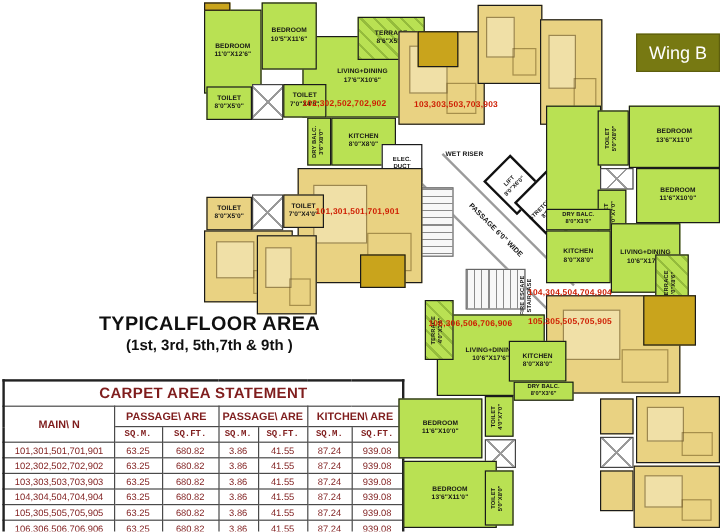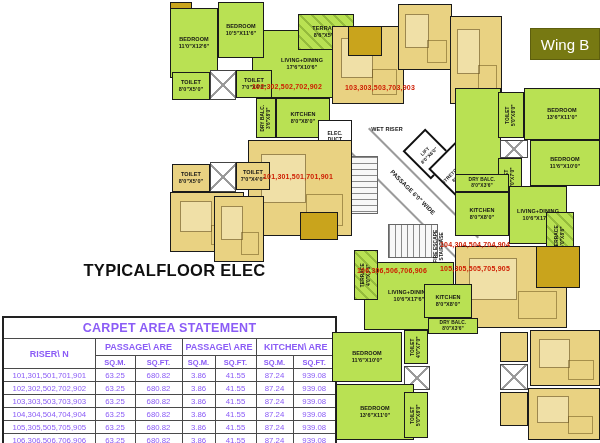--- a/index.html
+++ b/index.html
@@ -44,53 +44,54 @@
      font-size:15px;}
 
   #plan-title{position:absolute;left:62px;top:261px;width:225px;text-align:center;
      font-size:16.5px;font-weight:700;color:#101010;letter-spacing:.3px;}
   #plan-subtitle{position:absolute;left:62px;top:281px;width:225px;text-align:center;
      font-size:12.5px;font-weight:700;color:#101010;}
 
   
   #carpet-table{position:absolute;left:2px;top:316px;width:333px;border-collapse:collapse;
      background:#fff;table-layout:fixed;border:2px solid #222;}
-  #carpet-table th,#carpet-table td{border:1px solid #4a4a4a;padding:0;color:#8b5cf6;}
+  #carpet-table th,#carpet-table td{border:1px solid #4a4a4a;padding:0;color:#7f1d1d;}
   .t-title{font-size:12.5px;font-weight:700;height:20px;text-align:center;letter-spacing:.3px;}
   .t-group{font-size:9px;font-weight:700;height:16px;text-align:center;}
-  .t-sub{font-size:7.5px;font-weight:700;height:12px;text-align:center;}
+  .t-sub{font-size:7.5px;font-weight:700;height:12px;text-align:center;font-family:Liberation Mono, monospace;}
   #carpet-table tbody td{font-size:7.8px;height:12px;text-align:center;font-weight:400;}
 </style>
 </head>
 <body>
 
 <div id="canvas">
 
   <div id="wing-badge">
     <span>Wing B</span>
   </div>
 
-  <div id="plan-title">TYPICALFLOOR ELEC</div>
+  <div id="plan-title">TYPICALFLOOR AREA</div>
+  <div id="plan-subtitle">(1st, 3rd, 5th,7th &amp; 9th )</div>
 
   <table id="carpet-table">
     <colgroup>
       <col style="width:92px">
         <col style="width:40px">
         <col style="width:47px">
       <col style="width:33px">
         <col style="width:41px">
         <col style="width:37px">
         <col style="width:43px">
     </colgroup>
     <thead>
       <tr>
         <th colspan="7" class="t-title">CARPET AREA STATEMENT</th>
       </tr>
       <tr>
-        <th rowspan="2" class="t-group">RISER\ N</th>
+        <th rowspan="2" class="t-group">MAIN\ N</th>
         <th colspan="2" class="t-group">PASSAGE\ ARE</th>
         <th colspan="2" class="t-group">PASSAGE\ ARE</th>
         <th colspan="2" class="t-group">KITCHEN\ ARE</th>
       </tr>
       <tr>
         <th class="t-sub">SQ.M.</th>
         <th class="t-sub">SQ.FT.</th>
         <th class="t-sub">SQ.M.</th>
         <th class="t-sub">SQ.FT.</th>
         <th class="t-sub">SQ.M.</th>

